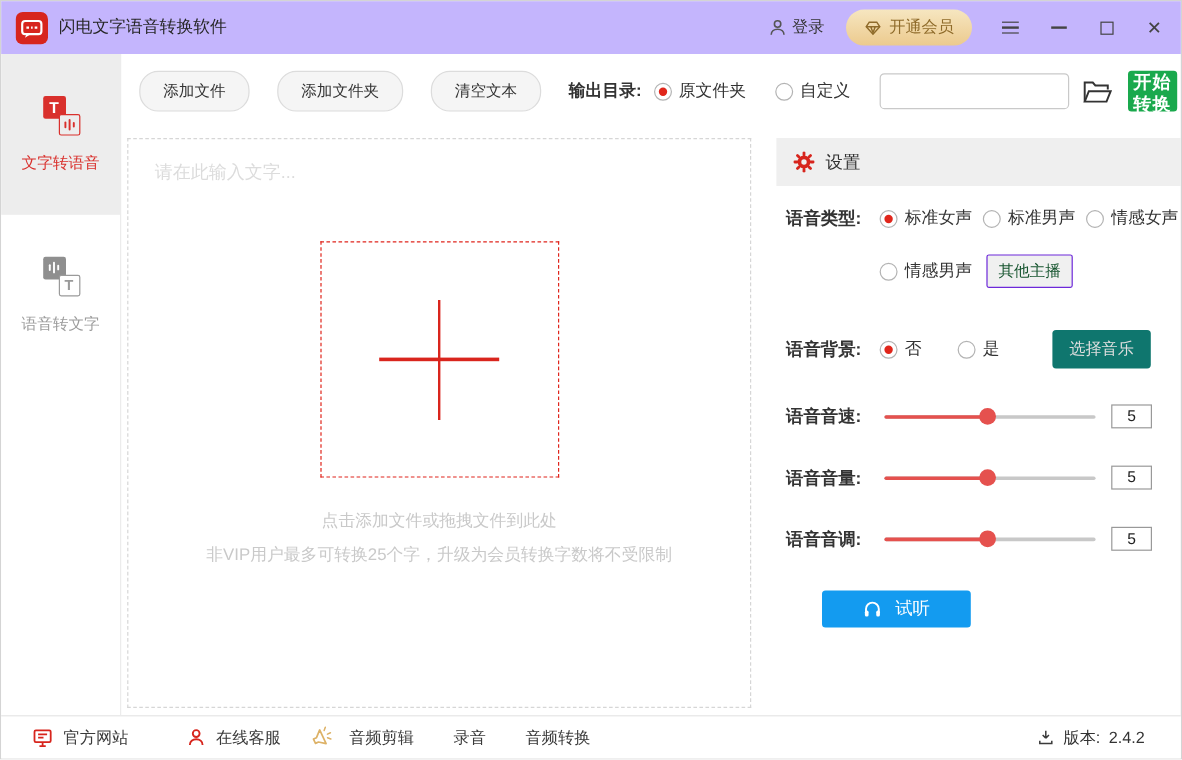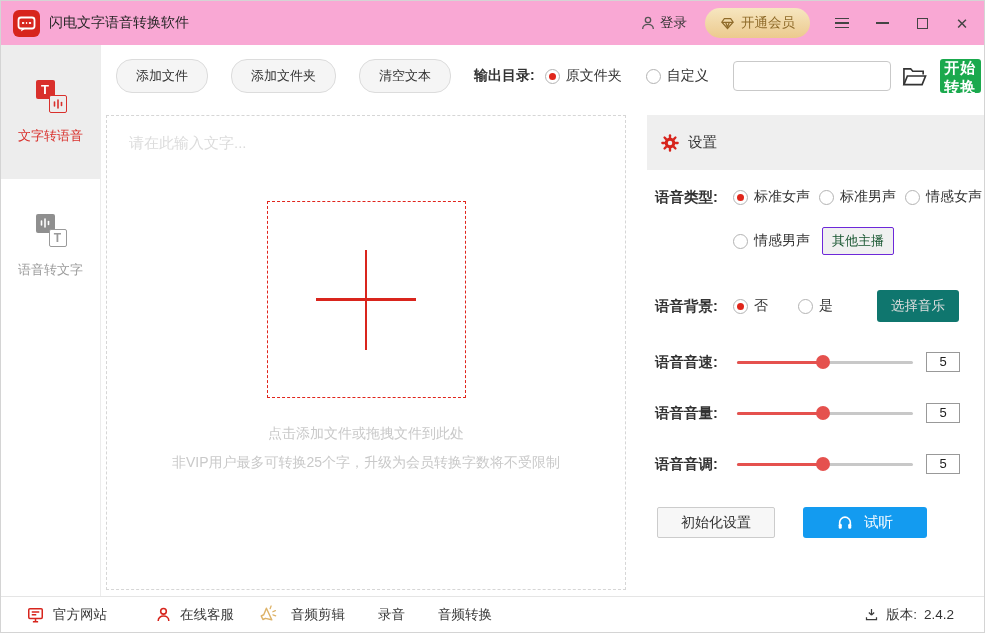--- a/index.html
+++ b/index.html
@@ -6,21 +6,21 @@
   html,body { width:985px; height:633px; }
   body {
     font-family:"Liberation Sans","DejaVu Sans",sans-serif;
     background:#fff; color:#333; overflow:hidden;
   }
   .window { width:985px; height:633px; border:1px solid #d4d4d4; background:#fff;
     display:flex; flex-direction:column; }
 
   
   .titlebar { height:44px; flex:none; display:flex; align-items:center;
-    padding:0 14px 0 12px; background:#f9a8d4;text-align:right; }
+    padding:0 14px 0 12px; background:#c4b5fd;text-align:right; }
   .logo { width:27px; height:27px; flex:none; }
   .app-title { font-size:14px; color:#262626; margin-left:9px; font-weight:500; }
   .tb-right { margin-left:auto; display:flex; align-items:center; }
   .login { display:flex; align-items:center; gap:4px; font-size:13.5px; color:#333; cursor:pointer; }
   .vip-pill { margin-left:18px; display:flex; align-items:center; gap:6px;
     background:linear-gradient(#f6e6c0,#ecca8e); color:#8f6b2a; font-size:13.5px;
     border-radius:15px; padding:6px 15px; cursor:pointer; }
   .winctl { margin-left:24px; color:#444; display:flex; align-items:center; justify-content:center;
     width:16px; height:16px; cursor:pointer; }
   .hamburger { flex-direction:column; gap:3px; }
@@ -71,21 +71,21 @@
   .dropbox { margin-top:48px; width:199px; height:197px; border:1px dashed #e0251c;
     display:flex; align-items:center; justify-content:center; cursor:pointer; }
   .cross { position:relative; width:100px; height:100px; }
   .cross-v { position:absolute; left:50%; top:0; width:2.5px; height:100px; margin-left:-1.25px; background:#d9251d; }
   .cross-h { position:absolute; top:50%; left:0; height:2.5px; width:100px; margin-top:-1.25px; background:#d9251d; }
   .hint1 { margin-top:27px; color:#c9c9c9; font-size:14px; }
   .hint2 { margin-top:11px; color:#c9c9c9; font-size:14px; }
 
   
   .settings { width:337px; flex:none; display:flex; flex-direction:column; padding-top:8px; }
-  .settings-header { height:55px; flex:none; background:#efefef; display:flex; align-items:center;
+  .settings-header { height:40px; flex:none; background:#efefef; display:flex; align-items:center;
     gap:9px; padding-left:14px; font-size:14.5px; color:#333; font-weight:500; }
   .srow { display:flex; align-items:center; padding-left:8px; font-size:14.5px; color:#333; }
   .srow-label { width:78px; flex:none; font-weight:bold; }
   .voice-row { margin-top:18px; align-items:flex-start; }
   .voice-radios { display:flex; flex-wrap:wrap; column-gap:9px; row-gap:21px; width:250px; }
   .voice-radios .radio { font-size:14px; }
   .mini-btn { background:#f0f0f0; border:1px solid #6d28d9; border-radius:2px; padding:4px 9px;
     font-size:13px; color:#14532d; cursor:pointer; margin-left:3px; }
   .bg-row { margin-top:35px; }
   .bg-row .radio { margin-right:30px; }
@@ -332,21 +332,20 @@
             <span class="srow-label">语音音调:</span>
             <div class="track-wrap">
               <div class="track"></div>
               <div class="fill" style="width: 49%;"></div>
               <div class="thumb" style="left: 49%;"></div>
             </div>
             <div class="val-box">5</div>
           </div>
 
           <div class="btn-row">
-            <button class="reset-btn">初始化设置</button>
             <button class="listen-btn">
               <span style="display:flex;">
                 <svg width="16" height="15" viewBox="0 0 24 22" fill="none">
                   <path d="M4 16v-5a8 8 0 0 1 16 0v5" stroke="#fff" stroke-width="2.4"></path>
                   <rect x="2.6" y="13" width="4.6" height="7.5" rx="2" fill="#fff"></rect>
                   <rect x="16.8" y="13" width="4.6" height="7.5" rx="2" fill="#fff"></rect>
                 </svg>
               </span>
               <span>试听</span>
             </button>

